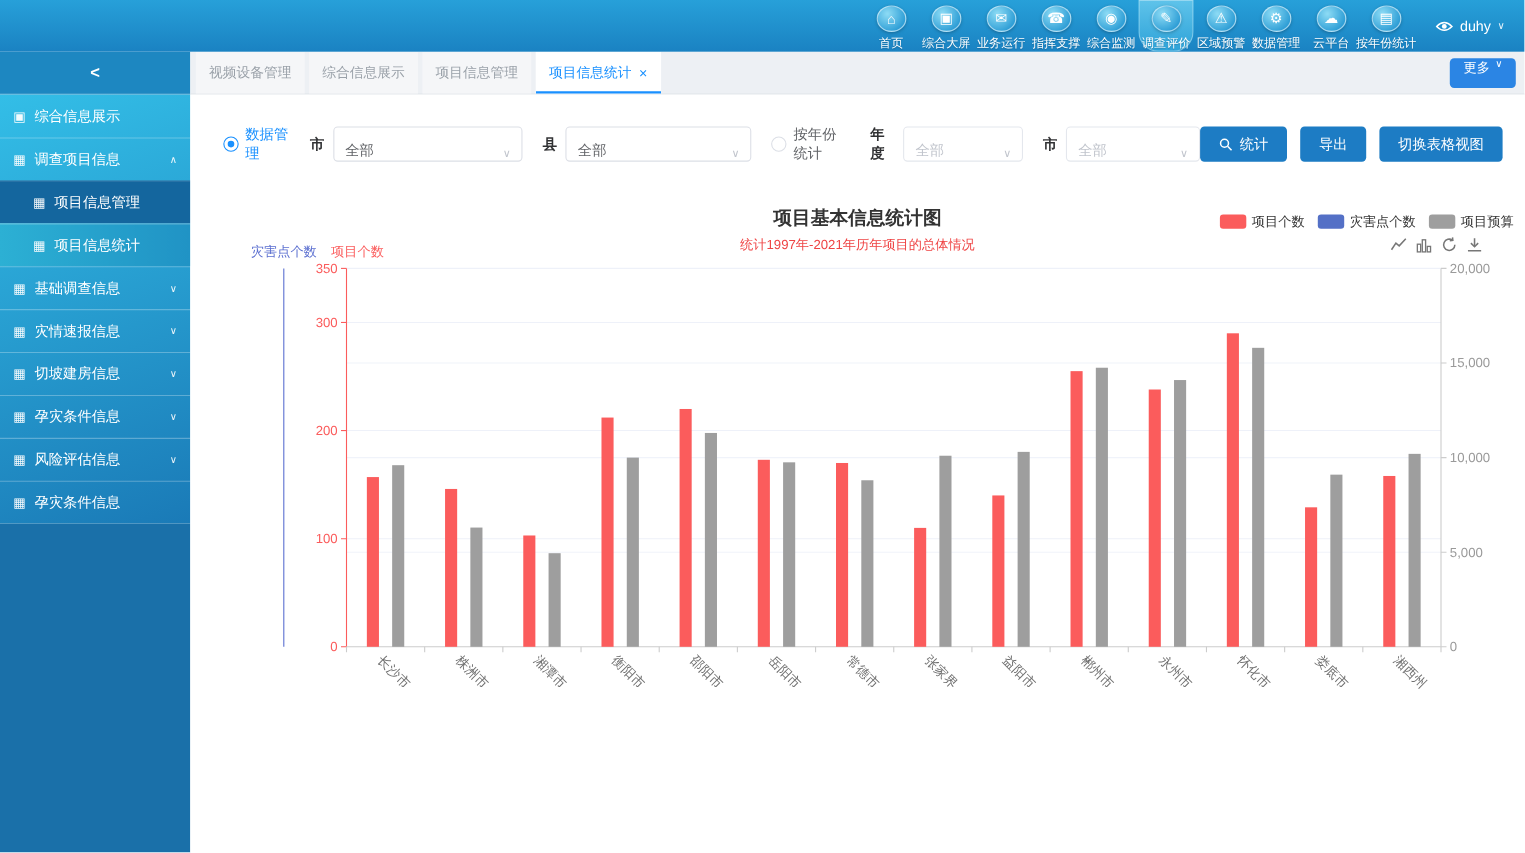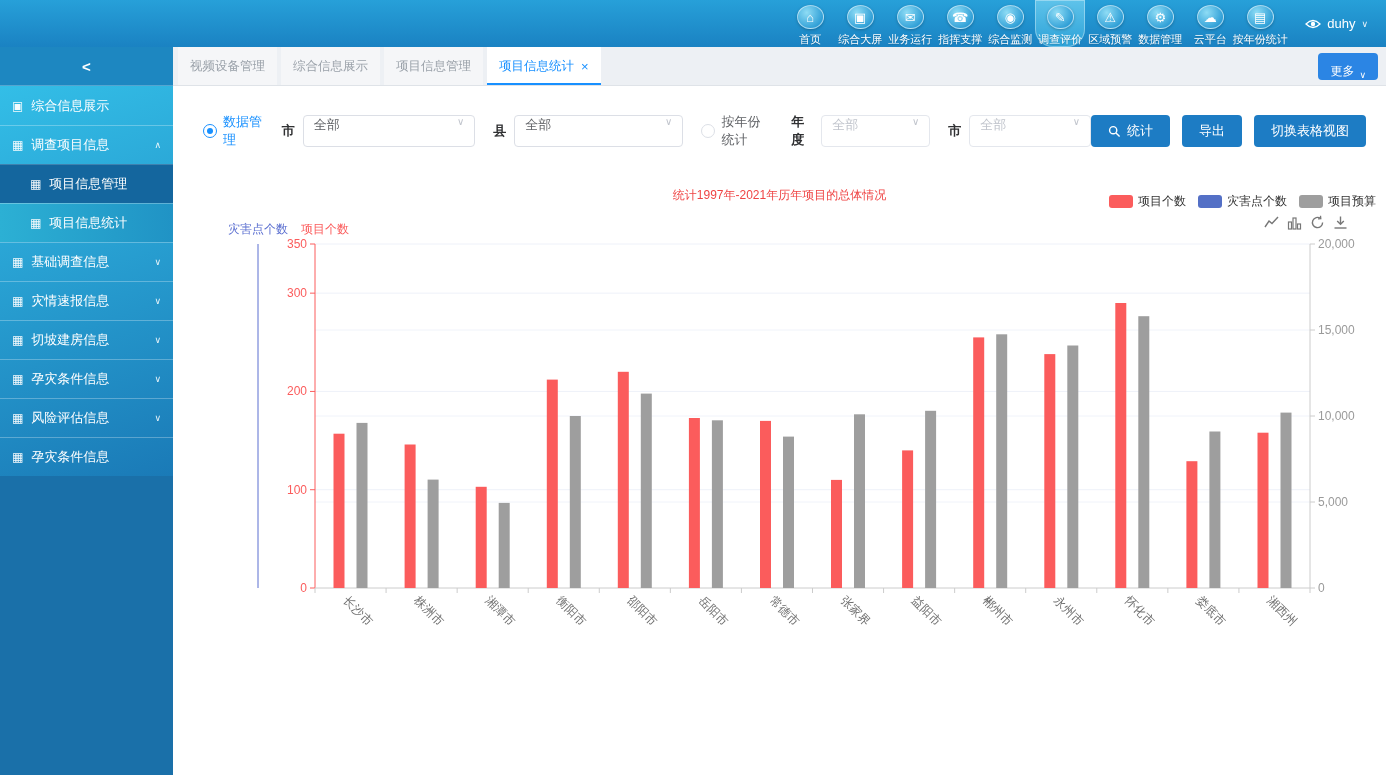--- a/index.html
+++ b/index.html
@@ -45,35 +45,35 @@
   .filler{flex:1;background:#1a70a9}
 
   main{flex:1;display:flex;flex-direction:column;min-width:0}
   .tabstrip{height:39px;flex:none;background:#edf0f4;display:flex;align-items:stretch;padding-left:5px;
     border-bottom:1px solid #dfe3e8;position:relative}
   .tab{min-width:94px;padding:0 12px;margin-right:4px;display:flex;align-items:center;justify-content:center;gap:7px;
     font-size:12.5px;color:#9aa1a9;background:#f5f6f8;cursor:pointer}
   .tab.active{background:#fff;color:#1890ff;box-shadow:inset 0 -2px 0 #1890ff}
   .tab .close{font-size:13px;line-height:1}
   .more-btn{position:absolute;right:8px;top:6px;height:27px;padding:0 12px;background:#2b85e4;color:#fff;border:none;
-    border-radius:4px;font-size:12px;display:flex;align-items:flex-end;gap:5px;cursor:pointer;font-family:inherit}
+    border-radius:4px;font-size:12px;display:flex;align-items:flex-start;gap:5px;cursor:pointer;font-family:inherit}
   .more-btn .chev{font-size:9px}
 
   .content{flex:1;background:#fff;position:relative;overflow:hidden}
 
   
   .filterbar{display:flex;align-items:center;margin:27px 20px 0 30px;color:#303133}
   .radio{display:flex;align-items:center;gap:6px;cursor:pointer}
   .radio .dot{width:14px;height:14px;border-radius:50%;border:1px solid #dcdfe6;background:#fff;position:relative;flex:none}
   .radio.sel .dot{border-color:#1890ff}
   .radio.sel .dot::after{content:'';position:absolute;left:3px;top:3px;right:3px;bottom:3px;border-radius:50%;background:#1890ff}
   .radio.sel .rlabel{color:#1890ff}
   .rlabel{font-size:13px;color:#606266}
   .flabel{font-weight:bold;margin:0 8px 0 18px;font-size:13px}
-  .select{height:32px;border:1px solid #dcdfe6;border-radius:4px;background:#fff;display:flex;align-items:flex-start;
+  .select{height:32px;border:1px solid #dcdfe6;border-radius:4px;background:#fff;display:flex;align-items:flex-end;
     justify-content:space-between;padding:0 10px;color:#606266;font-size:13px;cursor:pointer}
   .select .arrow{color:#c0c4cc;font-size:10px;margin-left:8px}
   .select.disabled{color:#c0c4cc;border-color:#e4e7ed;cursor:not-allowed}
   .w200{width:200px}.w196{width:196px}.w125{width:125px}.w140{width:140px}
   .mL18{margin-left:18px}
   .btn{height:32px;padding:0 17px;background:#1d7cc4;color:#fff;border:none;border-radius:4px;font-size:13px;
     display:inline-flex;align-items:center;gap:6px;cursor:pointer;font-family:Liberation Serif, serif;white-space:nowrap}
   .btn + .btn{margin-left:12px}
   .btn-stat{margin-left:auto}
 
@@ -262,20 +262,21 @@
           </button>
           <button class="btn">
             <span>导出</span>
           </button>
           <button class="btn">
             <span>切换表格视图</span>
           </button>
         </div>
 
         <div class="chartwrap">
+          <div class="charttitle">项目基本信息统计图</div>
           <div class="chartsub">统计1997年-2021年历年项目的总体情况</div>
           <div class="legend" id="legend">
               <div class="legenditem">
                 <span class="swatch" style="background: rgb(251, 92, 92);"></span>
                 <span>项目个数</span>
               </div>
               <div class="legenditem">
                 <span class="swatch" style="background: rgb(84, 112, 198);"></span>
                 <span>灾害点个数</span>
               </div>

